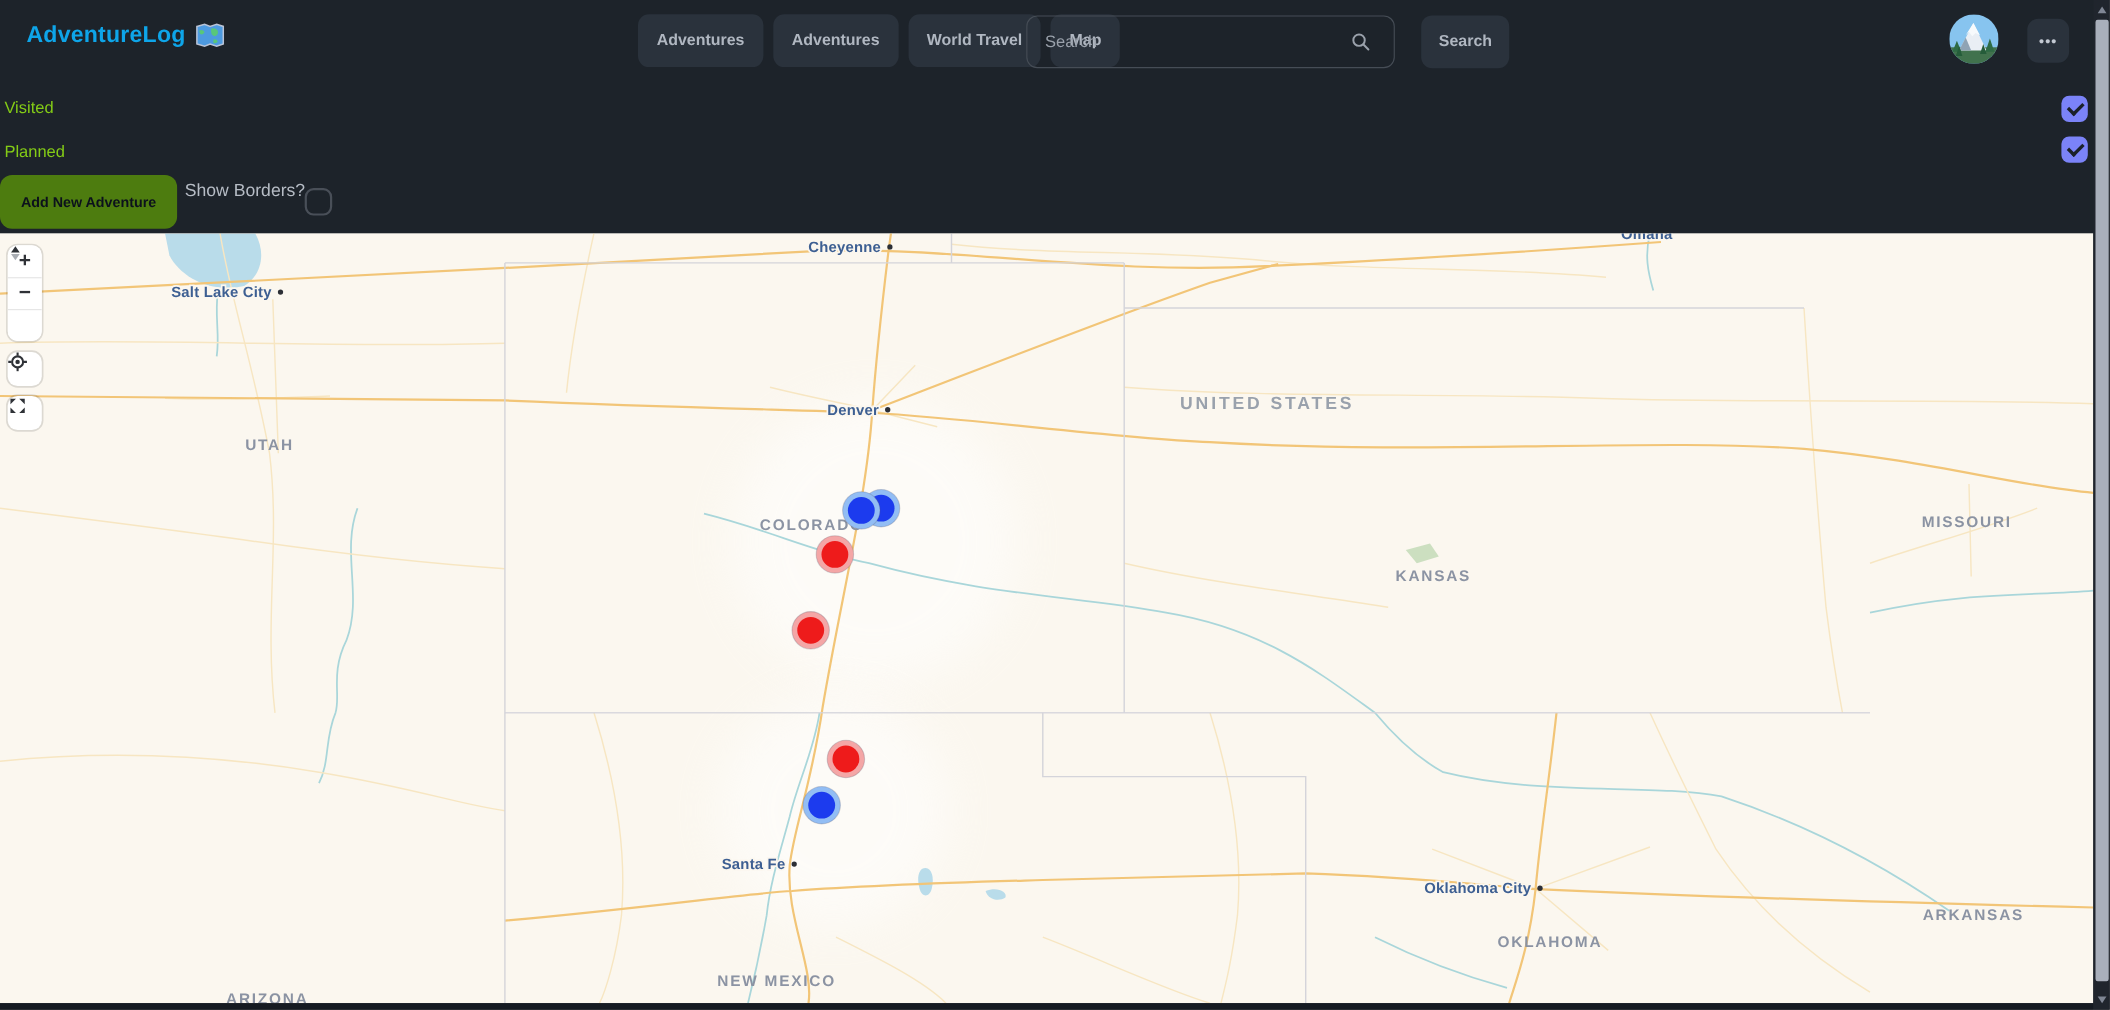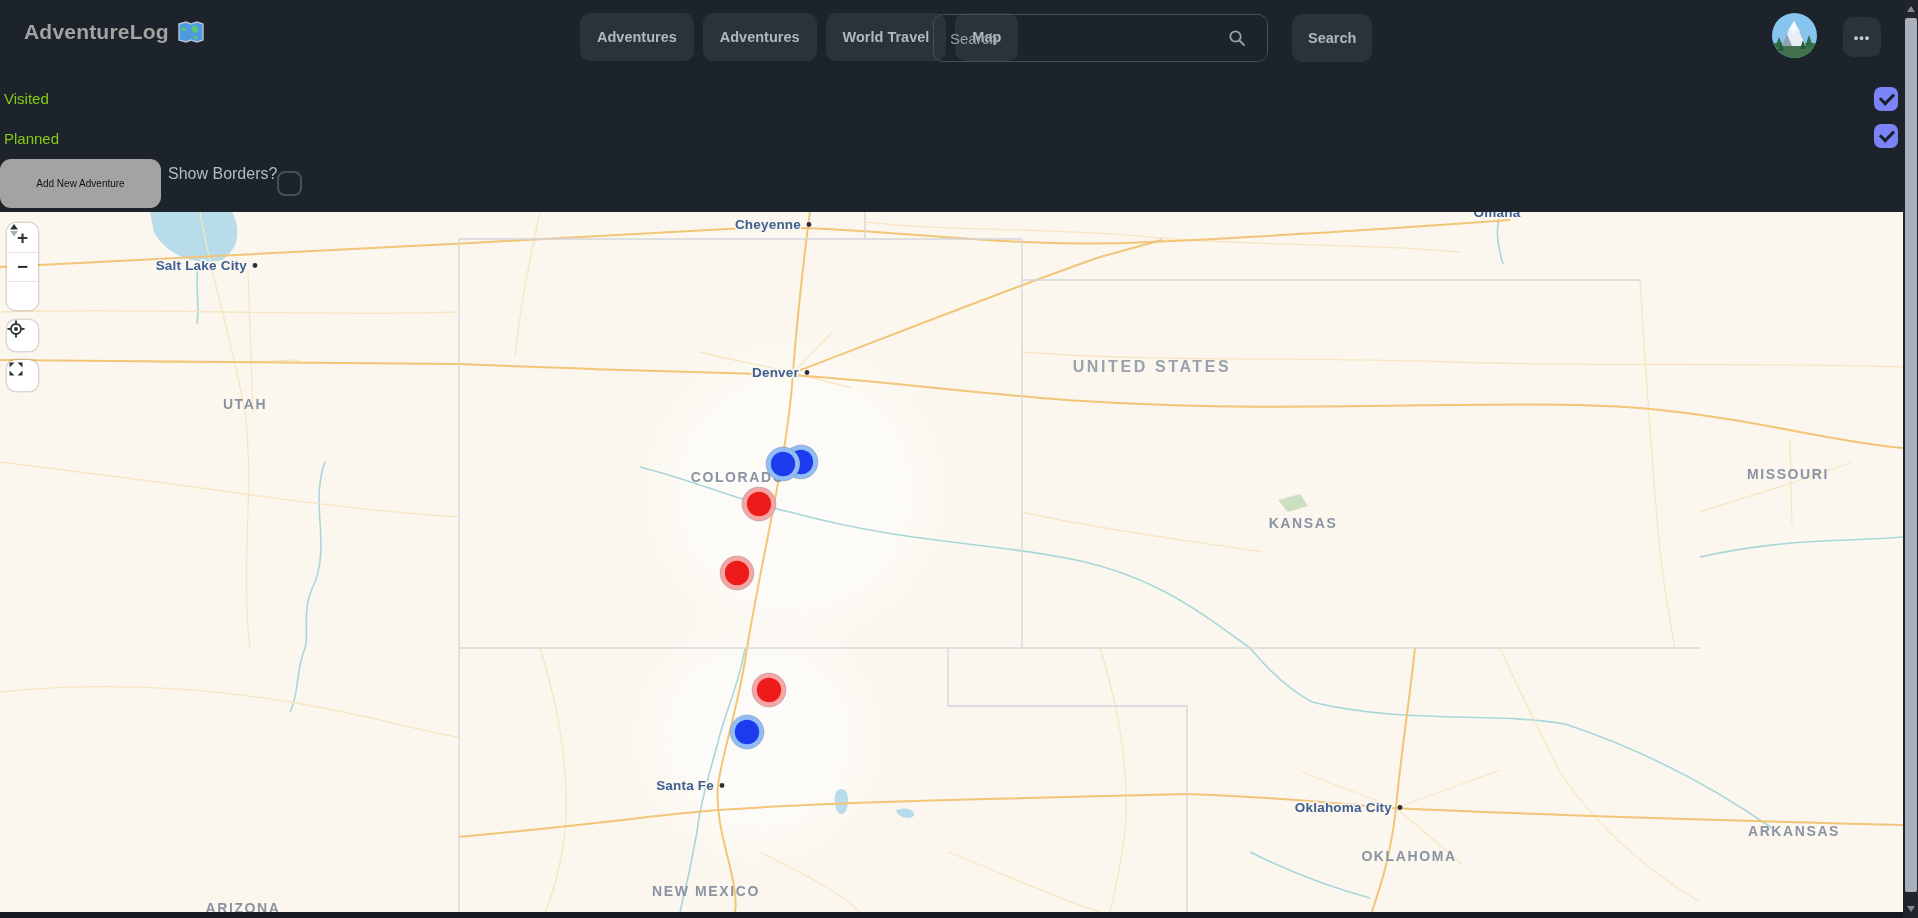--- a/index.html
+++ b/index.html
@@ -5,21 +5,21 @@
   html,body{margin:0;padding:0;}
   body{
     width:1918px;height:918px;position:relative;overflow:hidden;
     background:#1d232a;font-family:"Liberation Sans",sans-serif;
     -webkit-font-smoothing:antialiased;
   }
   
   .top-panel{position:absolute;left:0;top:0;width:1903px;height:212px;background:#1d232a;z-index:5;}
   .navbar{position:absolute;left:0;top:0;width:100%;height:76px;}
   .logo{position:absolute;left:24px;top:20px;display:flex;align-items:center;gap:9px;
-        color:#a3a3a3;font-size:21px;font-weight:700;letter-spacing:.2px;}
+        color:#0ea5e9;font-size:21px;font-weight:700;letter-spacing:.2px;}
   .logo .map-emoji{width:26px;height:22px;display:inline-block;}
   .nav-links{position:absolute;left:580px;top:13px;display:flex;gap:9px;align-items:center;}
   .nav-btn{height:48px;display:flex;align-items:center;padding:0 17px;border-radius:10px;
            background:#2a323c;color:#b0b7c1;font-size:14.5px;font-weight:600;cursor:pointer;border:none;}
   .search-wrap{position:absolute;left:900px;top:14px;display:flex;gap:24px;margin-left:33px;}
   .search-input{width:335px;height:48px;box-sizing:border-box;background:transparent;
      border:1px solid #464d56;border-radius:10px;color:#cdd3da;font-size:15px;
      padding:0 40px 0 16px;outline:none;font-family:"Liberation Sans",sans-serif;}
   .search-input::placeholder{color:#9aa1ab;}
   .search-icon{position:absolute;left:295px;top:15px;width:18px;height:18px;pointer-events:none;}
@@ -35,21 +35,21 @@
   .lbl-visited{top:90px;}
   .lbl-planned{top:130px;}
   .cb{position:absolute;left:1874px;width:24px;height:24px;border-radius:7px;cursor:pointer;
       box-sizing:border-box;border:2px solid #4a515a;}
   .cb.on{background:#7b83f8;border:none;}
   .cb.on::after{content:"";position:absolute;left:6px;top:6px;width:11px;height:6px;
       border-left:3px solid #1b2129;border-bottom:3px solid #1b2129;transform:rotate(-45deg);}
   .cb-visited{top:87px;}
   .cb-planned{top:124px;}
   .add-btn{position:absolute;left:0;top:159px;width:161px;height:49px;border:none;border-radius:11px;
-      background:#a3a3a3;color:#0c111c;font-size:10px;font-weight:400;cursor:pointer;}
+      background:#4d7c0f;color:#0c111c;font-size:13px;font-weight:700;cursor:pointer;}
   .borders-label{position:absolute;left:168px;top:165px;color:#b6bcc5;font-size:16px;}
   .cb-borders{position:absolute;left:277px;top:171px;width:25px;height:25px;border-radius:8px;
       box-sizing:border-box;border:2px solid #494f58;background:transparent;cursor:pointer;}
   
   .map{position:absolute;left:0;top:212px;width:1903px;height:700px;background:#fbf7ef;overflow:hidden;cursor:grab;}
   .map svg{position:absolute;left:0;top:0;}
   .state-label{fill:#8b93a3;font-size:14px;font-weight:700;letter-spacing:1.6px;text-anchor:middle;
       font-family:"Liberation Sans",sans-serif;}
   .state-label.big{font-size:16px;fill:#99a1ac;letter-spacing:2.6px;}
   .city-label{fill:#3d5f92;font-size:13.5px;font-weight:700;letter-spacing:.2px;

